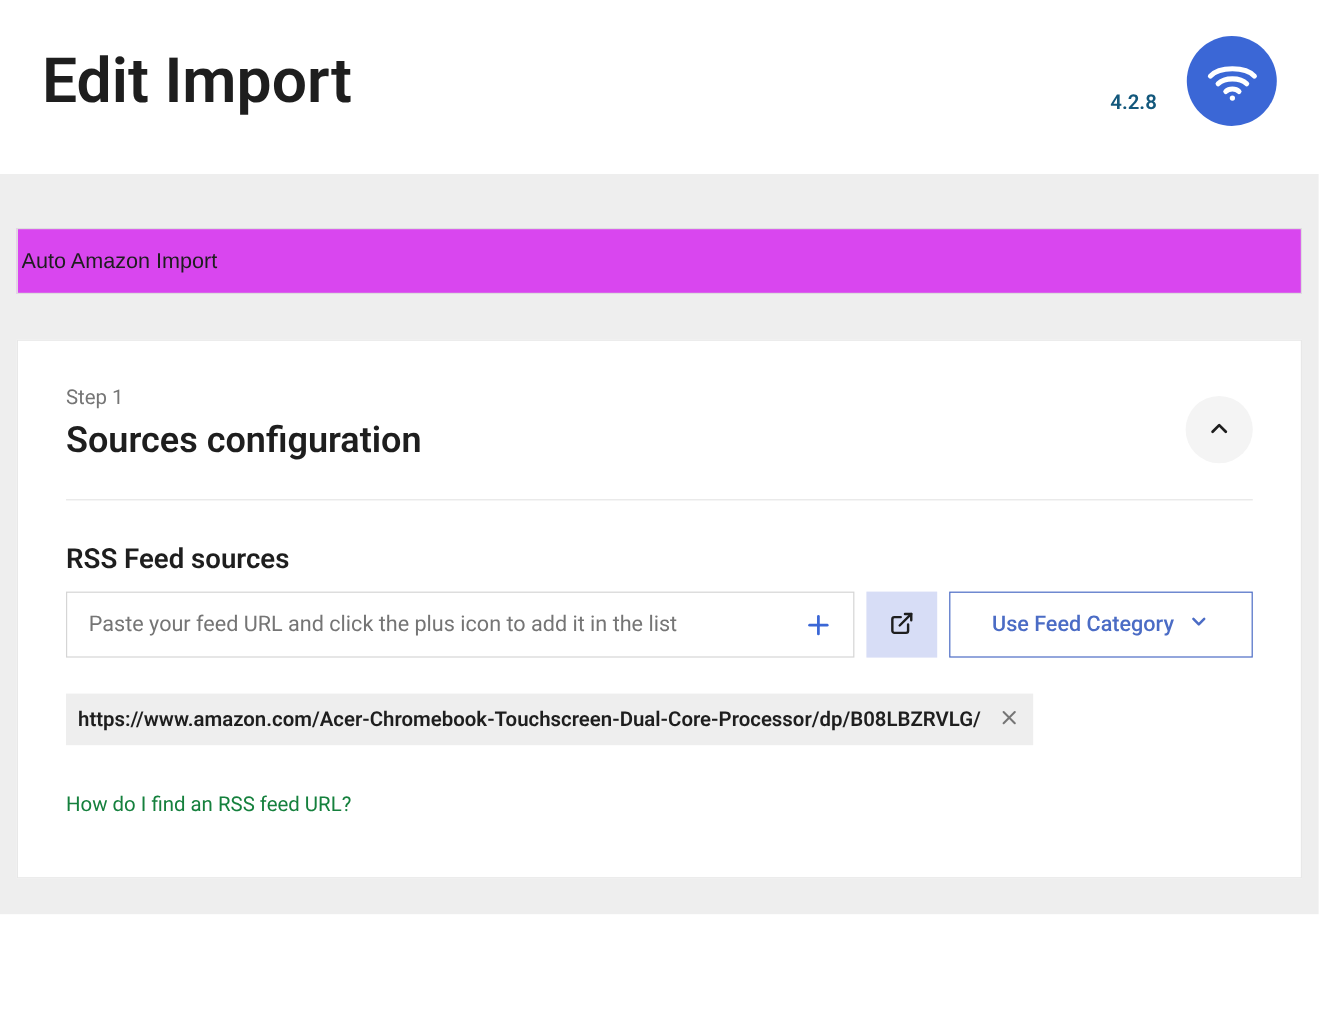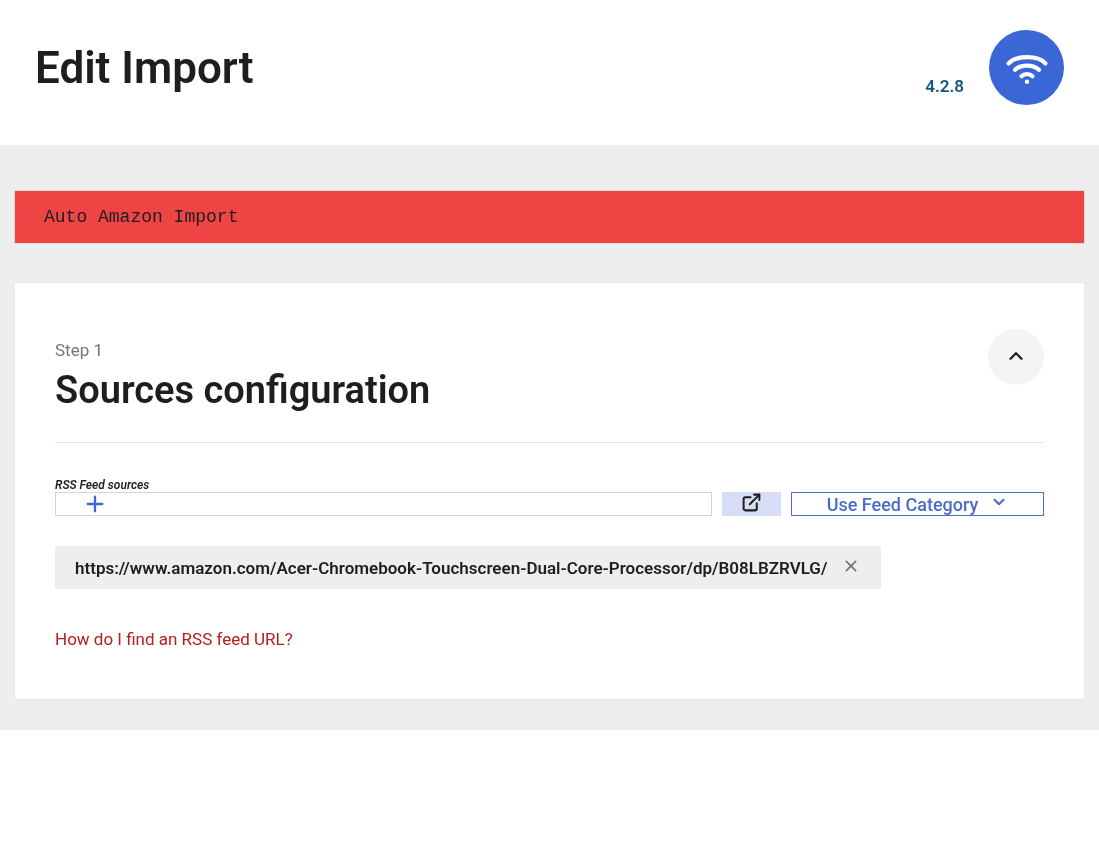--- a/index.html
+++ b/index.html
@@ -14,21 +14,21 @@
       width: 1099px;
     }
     .header {
       display: flex;
       justify-content: space-between;
       align-items: center;
       padding: 30px 35px 40px;
       background: #ffffff;
     }
     .header h1 {
-      font-size: 44px;
+      font-size: 52px;
       font-weight: 600;
       color: #1e1e1e;
     }
     .header-right {
       display: flex;
       align-items: center;
       gap: 25px;
     }
     .version {
       color: #13587c;
@@ -55,49 +55,48 @@
     }
     .import-name-label {
       font-size: 18px;
       font-weight: 600;
       color: #1e1e1e;
       margin-bottom: 12px;
       padding-left: 2px;
     }
     .import-name-input {
       width: 100%;
-      padding: 16px 29px;
+      padding: 16px 3px;
       font-size: 18px;
       border: 1px solid #ddd;
-      background: #ef4444;
-      color: #1e1e1e;
-      font-family: Liberation Mono, monospace;
+      background: #d946ef;
+      color: #1e1e1e;
+      font-family: Liberation Sans, sans-serif;
     }
     .step-panel {
       background: #ffffff;
       border: 1px solid #e8e8e8;
       margin-top: 38px;
       padding: 38px 40px 50px;
     }
     .step-header {
       display: flex;
       justify-content: space-between;
       align-items: flex-start;
     }
     .step-header-left {
       flex: 1;
-      margin-top: 19px;
     }
     .step-label {
       font-size: 17px;
       color: #757575;
       margin-bottom: 8px;
     }
     .step-title {
-      font-size: 38px;
+      font-size: 30px;
       font-weight: 600;
       color: #1e1e1e;
     }
     .collapse-btn {
       width: 56px;
       height: 56px;
       border-radius: 50%;
       background: #f4f4f4;
       border: none;
       display: flex;
@@ -109,24 +108,24 @@
     .collapse-btn svg {
       width: 22px;
       height: 22px;
     }
     .divider {
       border: none;
       border-top: 1px solid #e5e5e5;
       margin: 30px 0 35px;
     }
     .rss-label {
-      font-size: 12px;
-      font-weight: 600;
-      color: #1e1e1e;
-      font-style: italic;
+      font-size: 23px;
+      font-weight: 600;
+      color: #1e1e1e;
+      margin-bottom: 14px;
     }
     .input-row {
       display: flex;
       gap: 10px;
       align-items: stretch;
     }
     .feed-input-wrapper {
       flex: 0 0 657px;
       display: flex;
       align-items: center;
@@ -192,21 +191,21 @@
       font-size: 16.5px;
       color: #757575;
       margin-top: 16px;
       line-height: 1.4;
       max-width: 760px;
     }
     .feed-chip {
       display: inline-flex;
       align-items: center;
       background: #eeeeee;
-      padding: 10px 20px;
+      padding: 10px 10px;
       margin-top: 30px;
       gap: 14px;
     }
     .feed-url {
       font-size: 17px;
       font-weight: 600;
       color: #1e1e1e;
     }
     .remove-btn {
       background: none;
@@ -218,21 +217,21 @@
       padding: 2px;
     }
     .remove-btn svg {
       width: 16px;
       height: 16px;
     }
     .help-link {
       display: inline-block;
       margin-top: 40px;
       font-size: 17px;
-      color: #b91c1c;
+      color: #15803d;
       text-decoration: none;
     }
   </style>
 </head>
 <body>
 
 <div class="header">
   <h1>Edit Import</h1>
   <div class="header-right">
     <span class="version">4.2.8</span>
@@ -264,20 +263,21 @@
         </span>
       </button>
     </div>
 
     <hr class="divider">
 
     <div class="rss-label">RSS Feed sources</div>
 
     <div class="input-row">
       <div class="feed-input-wrapper">
+        <input type="text" class="feed-input" placeholder="Paste your feed URL and click the plus icon to add it in the list" style="">
         <span class="plus-icon">
           <svg viewBox="0 0 24 24" fill="none" stroke="currentColor" stroke-width="2.5" stroke-linecap="round">
             <line x1="12" y1="4" x2="12" y2="20"></line>
             <line x1="4" y1="12" x2="20" y2="12"></line>
           </svg>
         </span>
       </div>
 
       <button class="validate-btn">
         <span>

